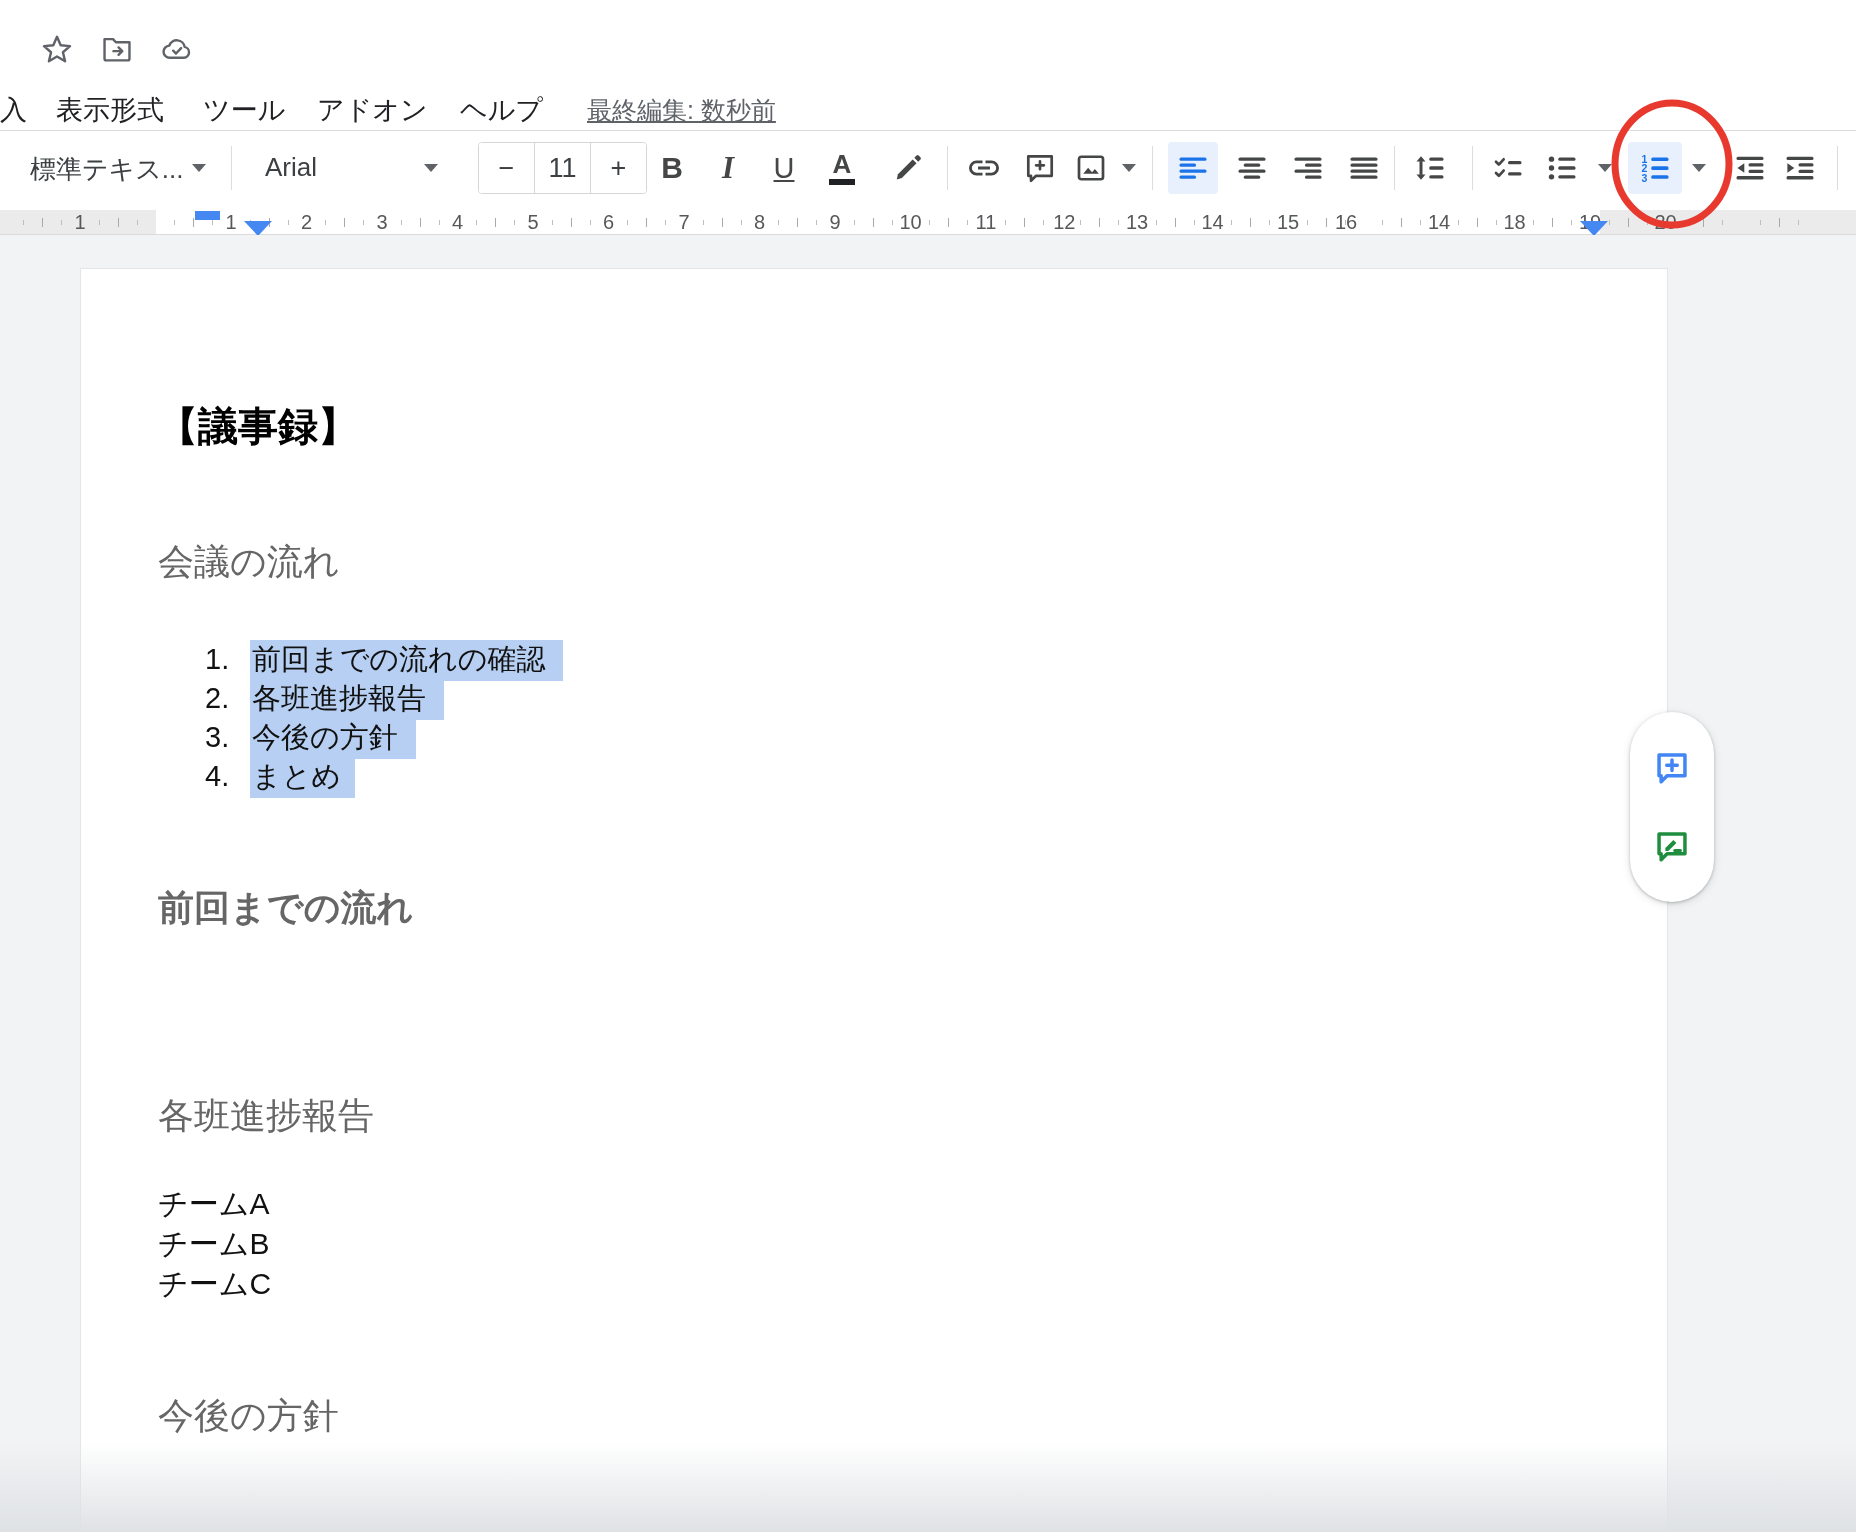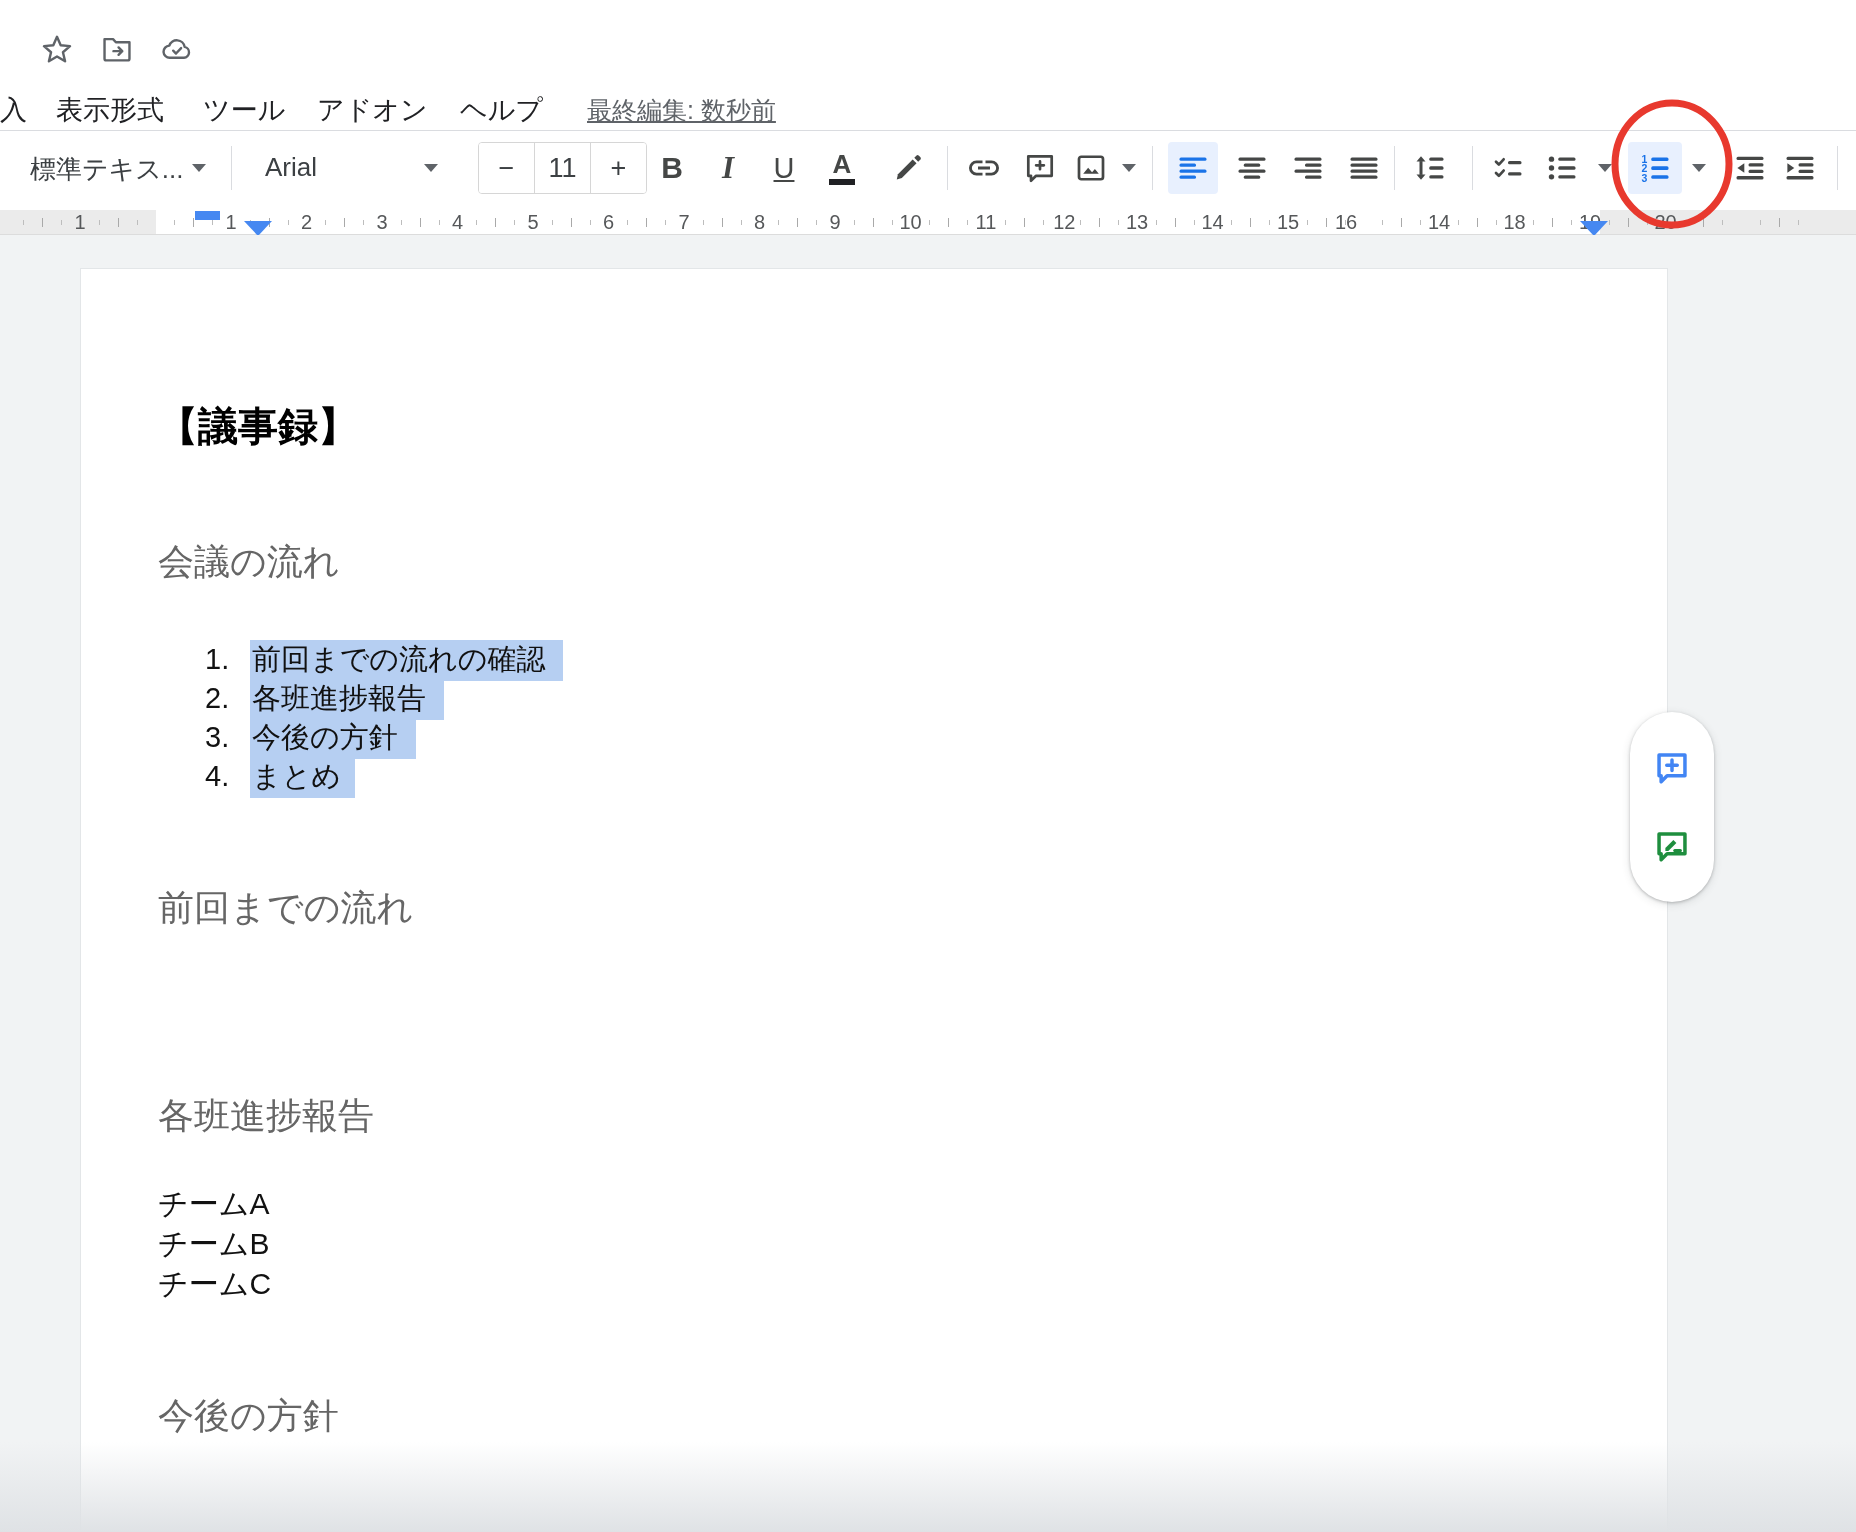--- a/index.html
+++ b/index.html
@@ -52,21 +52,21 @@
   #m-right{position:absolute;left:1580px;top:11px;width:0;height:0;border-left:14px solid transparent;
            border-right:14px solid transparent;border-top:15px solid #4688f1;}
 
   
   #content-bg{position:absolute;left:0;top:235px;width:1856px;height:1297px;background:#f1f3f4;}
   #page{position:absolute;left:80px;top:268px;width:1588px;height:1264px;background:#fff;
         border:1px solid #e3e6e8;border-bottom:none;box-sizing:border-box;}
   .doc-title{position:absolute;left:158px;top:402px;font-size:40px;line-height:48px;
              font-weight:700;color:#000;}
   .h2{position:absolute;left:158px;font-size:36px;line-height:40px;color:#666;white-space:nowrap;}
-  #h-s1{top:542px;} #h-s2{top:888px;} #h-s3{top:1096px;} #h-s4{top:1396px;}
+  #h-s1{top:542px;} #h-s2{top:888px;font-weight:bold;} #h-s3{top:1096px;} #h-s4{top:1396px;}
   .li{position:absolute;left:205px;font-size:29px;line-height:38px;color:#111;white-space:nowrap;}
   #li-1{top:640px;} #li-2{top:679px;} #li-3{top:718px;} #li-4{top:757px;}
   .li .num{display:inline-block;width:45px;}
   .sel{background:#b6cff2;padding:3px 18px 6px 2px;}
   #li-4 .sel{padding-right:14px;}
   .para{position:absolute;left:158px;font-size:30px;line-height:51px;color:#111;white-space:nowrap;}
   #para-s2{top:959px;}
   #teams{position:absolute;left:158px;top:1184px;font-size:30px;line-height:40px;color:#111;}
 
   

